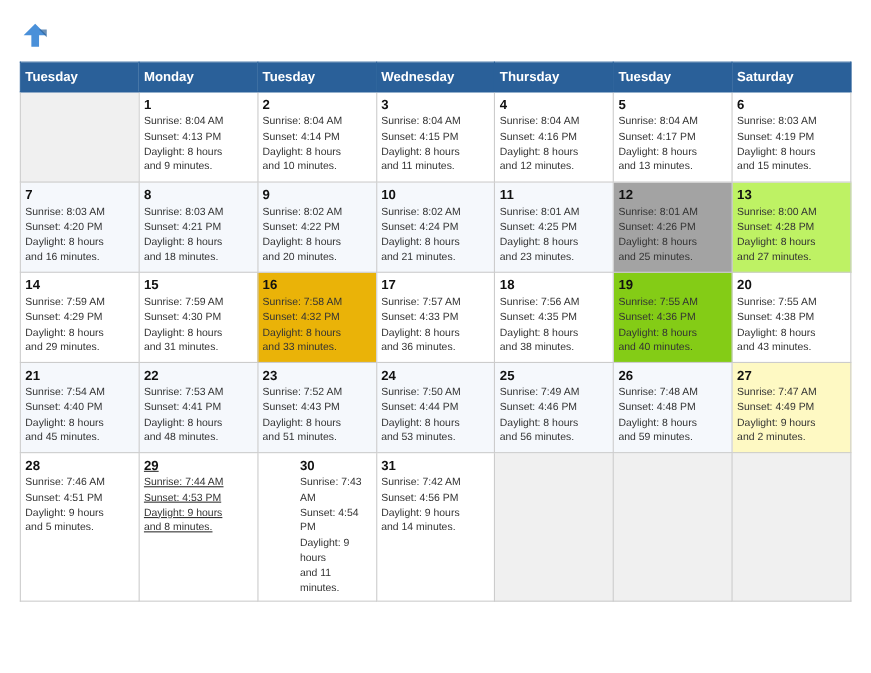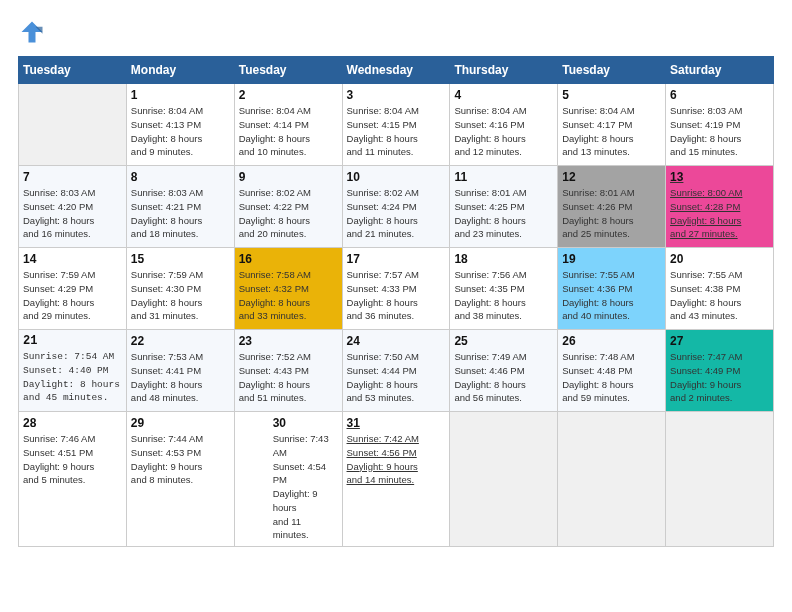--- a/index.html
+++ b/index.html
@@ -179,21 +179,21 @@
             <div class="day-info">Sunrise: 8:02 AM<br>Sunset: 4:24 PM<br>Daylight: 8 hours<br>and 21 minutes.</div>
           </td>
           <td style="background-color: rgb(245, 248, 252);">
             <span class="day-num">11</span>
             <div class="day-info">Sunrise: 8:01 AM<br>Sunset: 4:25 PM<br>Daylight: 8 hours<br>and 23 minutes.</div>
           </td>
           <td style="background-color: #a3a3a3;">
             <span class="day-num">12</span>
             <div class="day-info">Sunrise: 8:01 AM<br>Sunset: 4:26 PM<br>Daylight: 8 hours<br>and 25 minutes.</div>
           </td>
-          <td style="background-color: #ec4899; text-decoration: underline;">
+          <td style="background-color: #bef264;">
             <span class="day-num">13</span>
             <div class="day-info">Sunrise: 8:00 AM<br>Sunset: 4:28 PM<br>Daylight: 8 hours<br>and 27 minutes.</div>
           </td>
         </tr>
         <tr>
           <td style="background-color: rgb(255, 255, 255);">
             <span class="day-num">14</span>
             <div class="day-info">Sunrise: 7:59 AM<br>Sunset: 4:29 PM<br>Daylight: 8 hours<br>and 29 minutes.</div>
           </td>
           <td style="background-color: rgb(255, 255, 255);">
@@ -205,31 +205,31 @@
             <div class="day-info">Sunrise: 7:58 AM<br>Sunset: 4:32 PM<br>Daylight: 8 hours<br>and 33 minutes.</div>
           </td>
           <td style="background-color: rgb(255, 255, 255);">
             <span class="day-num">17</span>
             <div class="day-info">Sunrise: 7:57 AM<br>Sunset: 4:33 PM<br>Daylight: 8 hours<br>and 36 minutes.</div>
           </td>
           <td style="background-color: rgb(255, 255, 255);">
             <span class="day-num">18</span>
             <div class="day-info">Sunrise: 7:56 AM<br>Sunset: 4:35 PM<br>Daylight: 8 hours<br>and 38 minutes.</div>
           </td>
-          <td style="background-color: #7dd3fc;">
+          <td style="background-color: #84cc16;">
             <span class="day-num">19</span>
             <div class="day-info">Sunrise: 7:55 AM<br>Sunset: 4:36 PM<br>Daylight: 8 hours<br>and 40 minutes.</div>
           </td>
           <td style="background-color: rgb(255, 255, 255);">
             <span class="day-num">20</span>
             <div class="day-info">Sunrise: 7:55 AM<br>Sunset: 4:38 PM<br>Daylight: 8 hours<br>and 43 minutes.</div>
           </td>
         </tr>
         <tr>
-          <td style="background-color: rgb(245, 248, 252); font-family: Liberation Mono, monospace;">
+          <td style="background-color: rgb(245, 248, 252);">
             <span class="day-num">21</span>
             <div class="day-info">Sunrise: 7:54 AM<br>Sunset: 4:40 PM<br>Daylight: 8 hours<br>and 45 minutes.</div>
           </td>
           <td style="background-color: rgb(245, 248, 252);">
             <span class="day-num">22</span>
             <div class="day-info">Sunrise: 7:53 AM<br>Sunset: 4:41 PM<br>Daylight: 8 hours<br>and 48 minutes.</div>
           </td>
           <td style="background-color: rgb(245, 248, 252);">
             <span class="day-num">23</span>
             <div class="day-info">Sunrise: 7:52 AM<br>Sunset: 4:43 PM<br>Daylight: 8 hours<br>and 51 minutes.</div>
@@ -239,39 +239,39 @@
             <div class="day-info">Sunrise: 7:50 AM<br>Sunset: 4:44 PM<br>Daylight: 8 hours<br>and 53 minutes.</div>
           </td>
           <td style="background-color: rgb(245, 248, 252);">
             <span class="day-num">25</span>
             <div class="day-info">Sunrise: 7:49 AM<br>Sunset: 4:46 PM<br>Daylight: 8 hours<br>and 56 minutes.</div>
           </td>
           <td style="background-color: rgb(245, 248, 252);">
             <span class="day-num">26</span>
             <div class="day-info">Sunrise: 7:48 AM<br>Sunset: 4:48 PM<br>Daylight: 8 hours<br>and 59 minutes.</div>
           </td>
-          <td style="background-color: #14b8a6;">
+          <td style="background-color: #fef9c3;">
             <span class="day-num">27</span>
             <div class="day-info">Sunrise: 7:47 AM<br>Sunset: 4:49 PM<br>Daylight: 9 hours<br>and 2 minutes.</div>
           </td>
         </tr>
         <tr>
           <td style="background-color: rgb(255, 255, 255);">
             <span class="day-num">28</span>
             <div class="day-info">Sunrise: 7:46 AM<br>Sunset: 4:51 PM<br>Daylight: 9 hours<br>and 5 minutes.</div>
           </td>
-          <td style="background-color: rgb(255, 255, 255);">
+          <td style="background-color: rgb(255, 255, 255); text-decoration: underline;">
             <span class="day-num">29</span>
             <div class="day-info">Sunrise: 7:44 AM<br>Sunset: 4:53 PM<br>Daylight: 9 hours<br>and 8 minutes.</div>
           </td>
           <td style="background-color: rgb(255, 255, 255); padding-left: 38px;">
             <span class="day-num">30</span>
             <div class="day-info">Sunrise: 7:43 AM<br>Sunset: 4:54 PM<br>Daylight: 9 hours<br>and 11 minutes.</div>
           </td>
-          <td style="background-color: rgb(255, 255, 255); text-decoration: underline;">
+          <td style="background-color: rgb(255, 255, 255);">
             <span class="day-num">31</span>
             <div class="day-info">Sunrise: 7:42 AM<br>Sunset: 4:56 PM<br>Daylight: 9 hours<br>and 14 minutes.</div>
           </td>
           <td class="empty"></td>
           <td class="empty"></td>
           <td class="empty"></td>
         </tr>
       </tbody>
   </table>
 </div>

